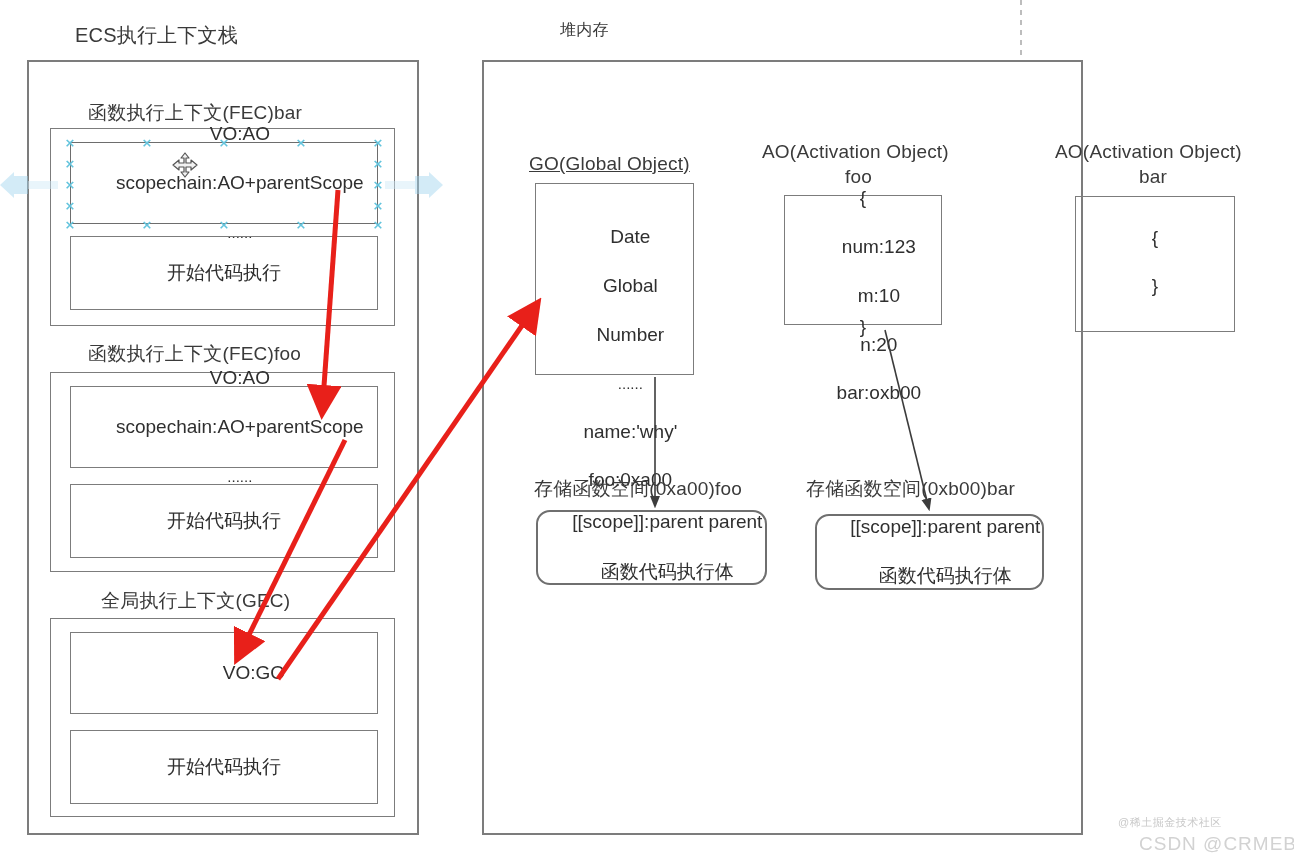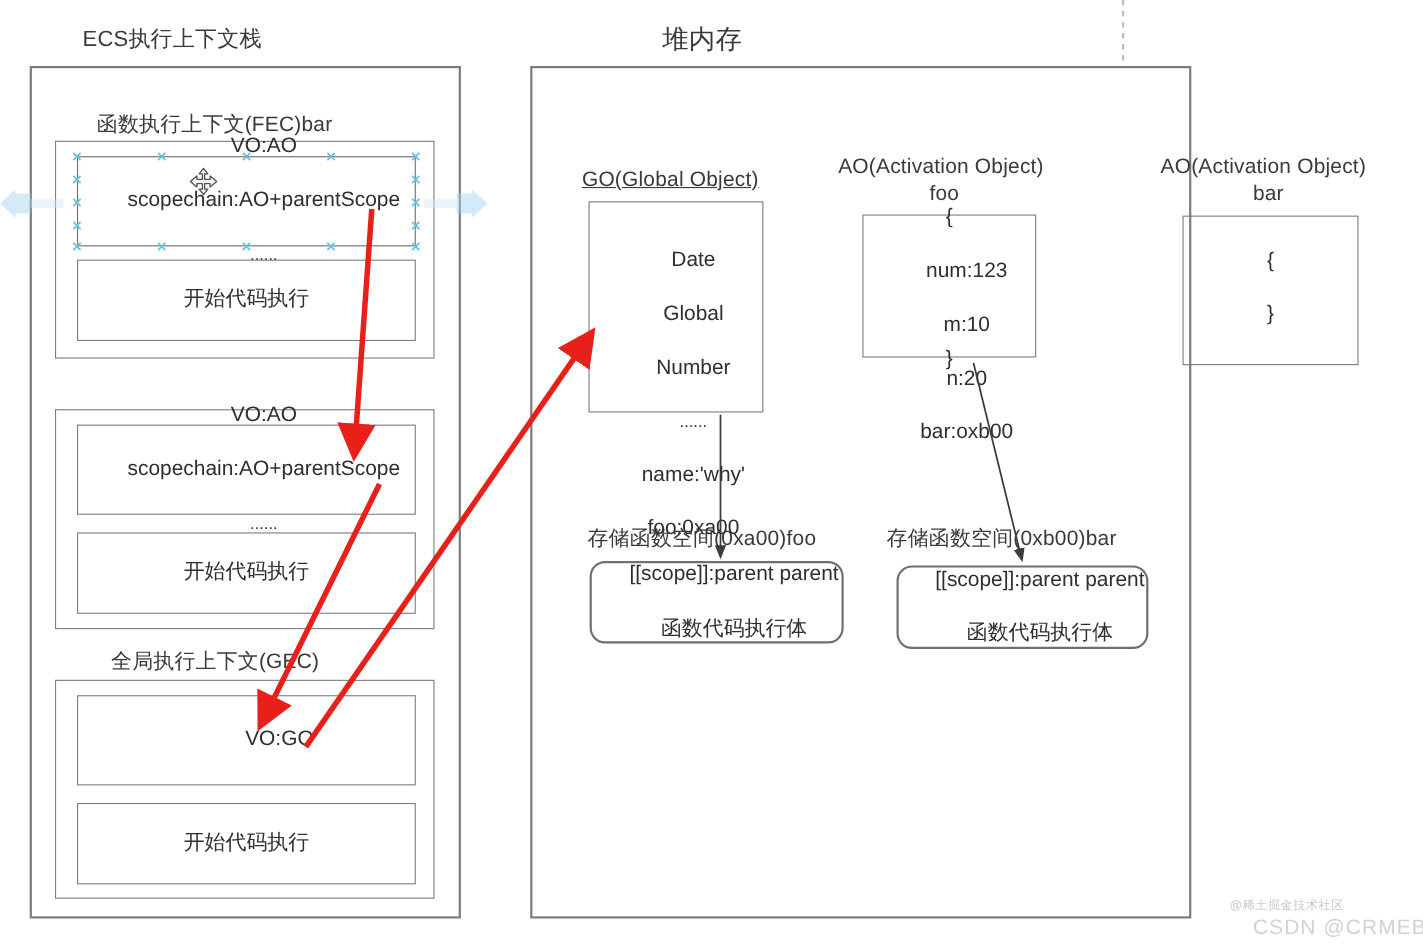--- a/index.html
+++ b/index.html
@@ -130,20 +130,21 @@
       <span>scopechain:AO+parentScope</span><br>
       <span style="font-size:15px;">......</span>
     </div>
   </div>
 
   <div class="box-thin" style="left:70px; top:236px; width:308px; height:74px;"></div>
   <div style="position:absolute; left:70px; top:236px; width:308px; height:74px;">
     <div class="center-mid">开始代码执行</div>
   </div>
 
+  <div class="lbl" style="left:88px; top:341px;">函数执行上下文(FEC)foo</div>
   <div class="box-thin" style="left:50px; top:372px; width:345px; height:200px;"></div>
 
   <div class="box-thin" style="left:70px; top:386px; width:308px; height:82px;"></div>
   <div style="position:absolute; left:70px; top:386px; width:308px; height:82px;">
     <div class="center-mid">
       <span>VO:AO</span><br>
       <span>scopechain:AO+parentScope</span><br>
       <span style="font-size:15px;">......</span>
     </div>
   </div>
@@ -159,21 +160,21 @@
   <div class="box-thin" style="left:70px; top:632px; width:308px; height:82px;"></div>
   <div style="position:absolute; left:70px; top:632px; width:368px; height:82px;">
     <div class="center-mid">VO:GO</div>
   </div>
 
   <div class="box-thin" style="left:70px; top:730px; width:308px; height:74px;"></div>
   <div style="position:absolute; left:70px; top:730px; width:308px; height:74px;">
     <div class="center-mid">开始代码执行</div>
   </div>
 
-  <div class="lbl" style="left:602px; top:20px; font-size:24px;">堆内存</div>
+  <div class="lbl" style="left:560px; top:20px; font-size:16px;">堆内存</div>
 
   <div class="box" style="left:482px; top:60px; width:601px; height:775px;"></div>
 
   <div class="lbl" style="left:529px; top:153px;text-decoration:underline;">GO(Global Object)</div>
   <div class="box-thin" style="left:535px; top:183px; width:159px; height:192px;"></div>
   <div style="position:absolute; left:535px; top:183px; width:159px; height:192px;">
     <div class="ctext" style="top:18px;">
       <span>Date</span><br>
       <span>Global</span><br>
       <span>Number</span><br>

